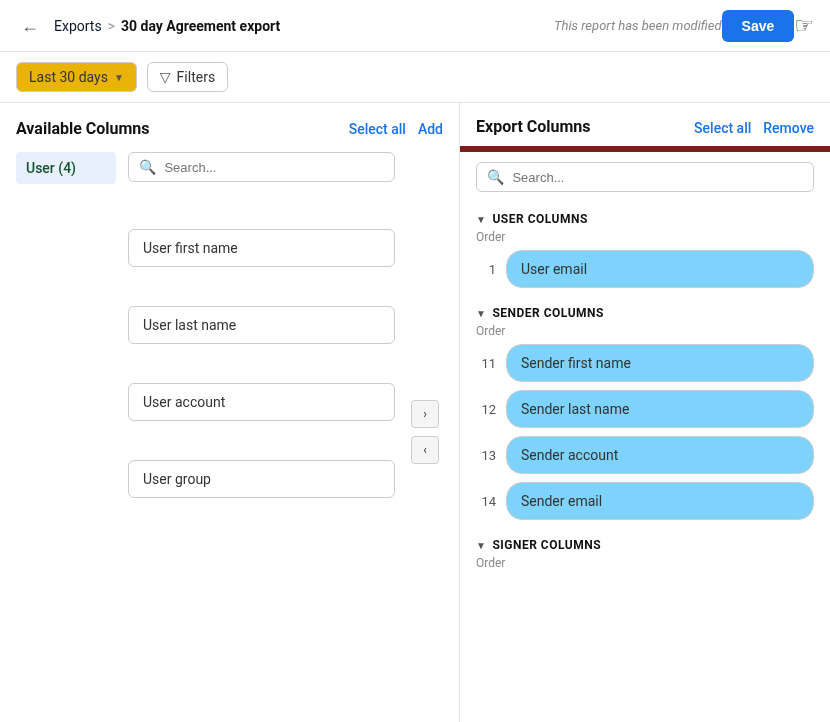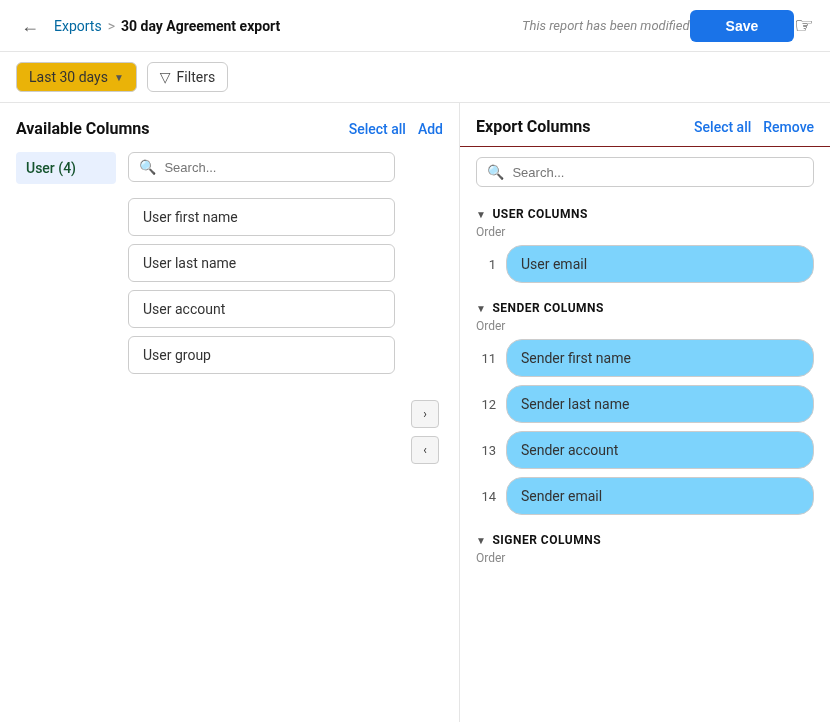--- a/index.html
+++ b/index.html
@@ -38,21 +38,21 @@
       font-size: 18px;
     }
     .breadcrumb {
       display: flex;
       align-items: center;
       gap: 6px;
       font-size: 14px;
       color: #555;
     }
     .breadcrumb-link {
-      color: #0369a1;
+      color: #0f172a;
     }
     .breadcrumb-sep {
       color: #999;
     }
     .breadcrumb-current {
       font-weight: 700;
       color: #111;
       text-align: right;
     }
     .header-right {
@@ -62,21 +62,21 @@
     .modified-text {
       font-size: 13px;
       color: #888;
       font-style: italic;
     }
     .save-btn {
       background: #1a73e8;
       color: #fff;
       border: none;
       border-radius: 6px;
-      padding: 8px 36px;
+      padding: 8px 20px;
       font-size: 14px;
       font-weight: 600;
       cursor: pointer;
     }
     .cursor-hand {
       font-size: 22px;
       color: #333;
     }
 
     
@@ -199,20 +199,21 @@
       background: transparent;
     }
     .column-item {
       border: 1px solid #ccc;
       border-radius: 6px;
       padding: 10px 14px;
       font-size: 14px;
       color: #333;
       background: #fff;
       cursor: pointer;
+      margin-top: 31px;
     }
 
     
     .transfer-btns {
       display: flex;
       flex-direction: column;
       justify-content: center;
       align-items: center;
       padding: 0 4px;
       gap: 8px;
@@ -234,24 +235,24 @@
     
     .right-panel {
       flex: 1;
       display: flex;
       flex-direction: column;
       padding: 0;
       overflow: hidden;
     }
     .right-panel-header {
       display: flex;
-      align-items: center;
+      align-items: flex-end;
       justify-content: space-between;
       padding: 14px 16px 10px 16px;
-      border-bottom: 1px solid #7f1d1d;
+      border-bottom: 6px solid #7f1d1d;
     }
     .right-panel-title {
       font-size: 16px;
       font-weight: 700;
       color: #111;
     }
     .right-panel-actions {
       display: flex;
       gap: 12px;
     }

